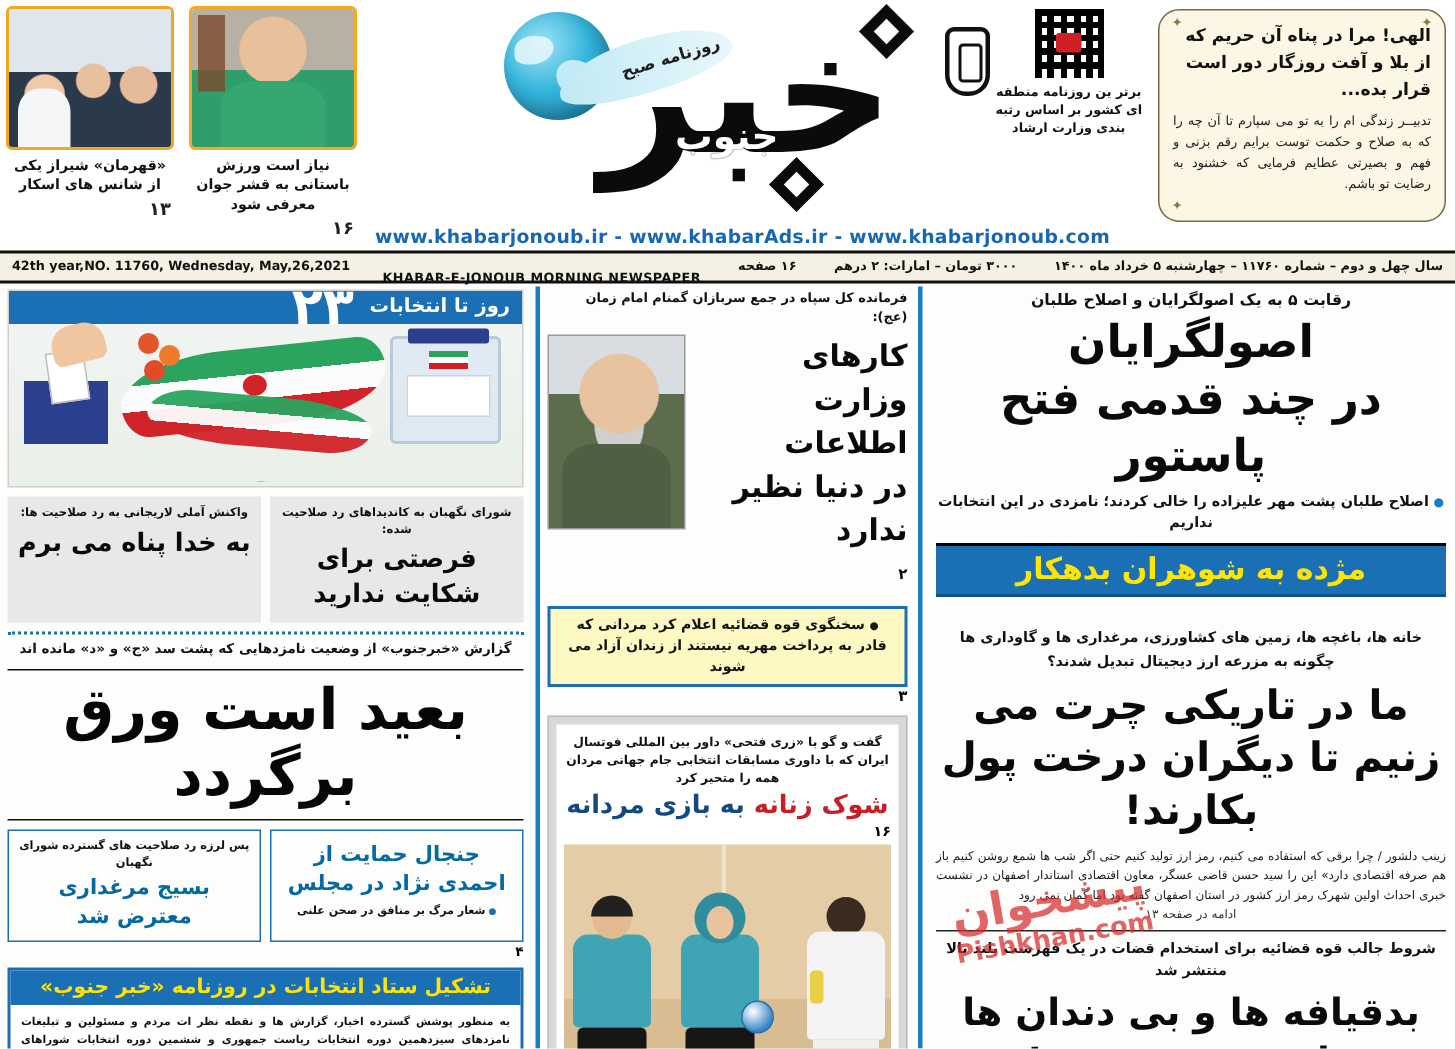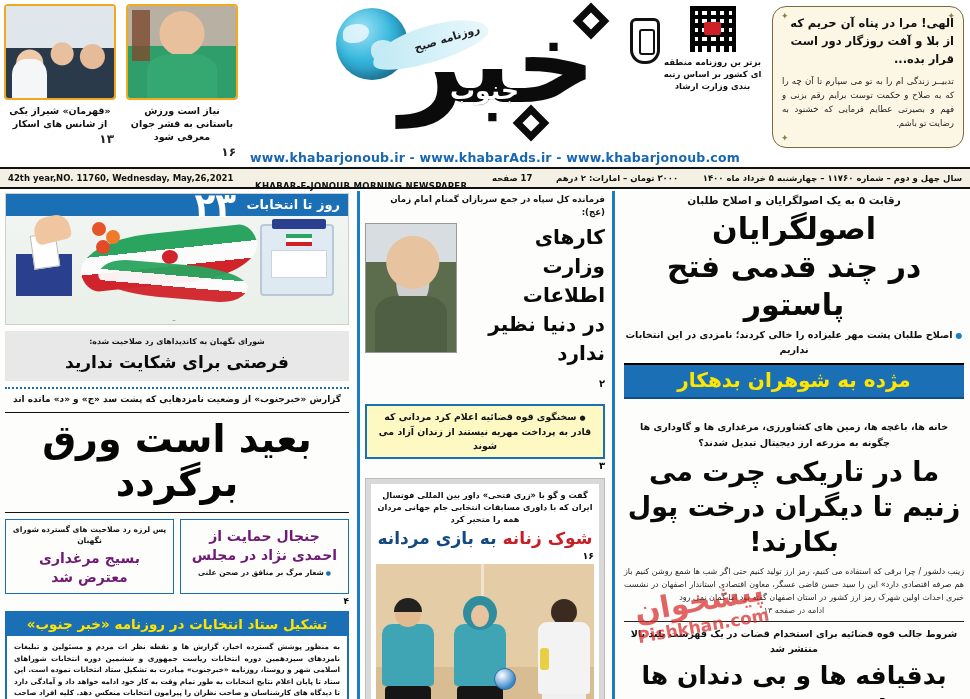--- a/index.html
+++ b/index.html
@@ -441,21 +441,21 @@
 
   .mega-head {
     margin-top: 6px; border-top: 1px solid #111; border-bottom: 1px solid #111;
     padding: 4px 0 7px;
     font-size: 38px; font-weight:bold; color:#060606; text-align:center; line-height:44px;
   }
 
   .two-up2 { display:flex; gap: 6px; margin-top: 6px; }
   .box2 { flex:1 1 0; border:1px solid #1a6fb5; padding: 4px 6px 6px; min-height: 62px; }
   .box2 .k { font-size: 7.6px; font-weight:bold; color:#111; text-align:center; line-height:11px;}
-  .box2 .h { margin-top:3px; font-size: 14px; font-weight:bold; color:#701a75; text-align:center; line-height:19px;}
+  .box2 .h { margin-top:3px; font-size: 14px; font-weight:bold; color:#0369a1; text-align:center; line-height:19px;}
   .box2 .b { margin-top:3px; font-size: 7.4px; font-weight:bold; color:#111; text-align:center;}
   .box2 .b::before{ content:'\25CF'; color:#1a6fb5; font-size:6px; margin-left:2px;}
   .left-pg { font-size: 9px; font-weight:bold; margin-top:2px; }
 
   .ad-box {
     margin-top: 5px; border: 2px solid #1a6fb5; background:#fff;
   }
   .ad-head {
     background:#1a6fb5; color:#ffe400; text-align:center;
     font-size: 13.5px; font-weight:bold; padding: 3px 2px 4px;
@@ -512,21 +512,21 @@
       <span class="q-orn tr">✦</span>
       <span class="q-orn bl">✦</span>
       <div class="quote-main">الهی! مرا در پناه آن حریم که از بلا و آفت روزگار دور است قرار بده...</div>
       <div class="quote-body">تدبیــر زندگی ام را به تو می سپارم تا آن چه را که به صلاح و حکمت توست برایم رقم بزنی و فهم و بصیرتی عطایم فرمایی که خشنود به رضایت تو باشم.</div>
     </div>
   </div>
 
   <div class="infobar">
     <div class="cell ib-en">42th year,NO. 11760, Wednesday, May,26,2021</div>
     <div class="cell ib-name">KHABAR-E-JONOUB MORNING NEWSPAPER</div>
-    <div class="cell ib-pages">17 صفحه</div>
+    <div class="cell ib-pages">۱۶ صفحه</div>
     <div class="cell ib-price">۳۰۰۰ تومان – امارات: ۲ درهم</div>
     <div class="cell ib-date">سال چهل و دوم – شماره ۱۱۷۶۰ – چهارشنبه ۵ خرداد ماه ۱۴۰۰</div>
   </div>
 
   <div class="body-area">
 
     <div class="vrule r1"></div>
     <div class="vrule r2"></div>
 
     <div class="col-right">
@@ -644,20 +644,24 @@
             </div>
           <div class="ornament"></div>
         </div>
       </div>
 
       <div class="two-up">
         <div class="mini-card">
           <div class="mini-k">شورای نگهبان به کاندیداهای رد صلاحیت شده:</div>
           <div class="mini-h">فرصتی برای شکایت ندارید</div>
         </div>
+        <div class="mini-card">
+          <div class="mini-k">واکنش آملی لاریجانی به رد صلاحیت ها:</div>
+          <div class="mini-h">به خدا پناه می برم</div>
+        </div>
       </div>
 
       <div class="dotted"></div>
       <div class="report-line">گزارش «خبرجنوب» از وضعیت نامزدهایی که پشت سد «ج» و «د» مانده اند</div>
 
       <div class="mega-head">بعید است ورق برگردد</div>
 
       <div class="two-up2">
         <div class="box2">
           <div class="h">جنجال حمایت از احمدی نژاد در مجلس</div>

